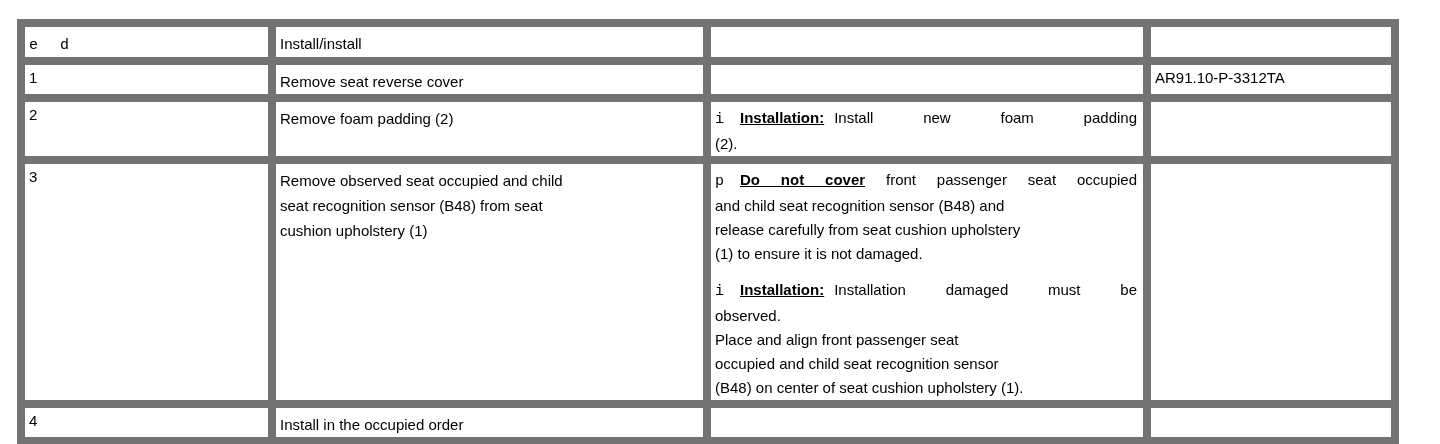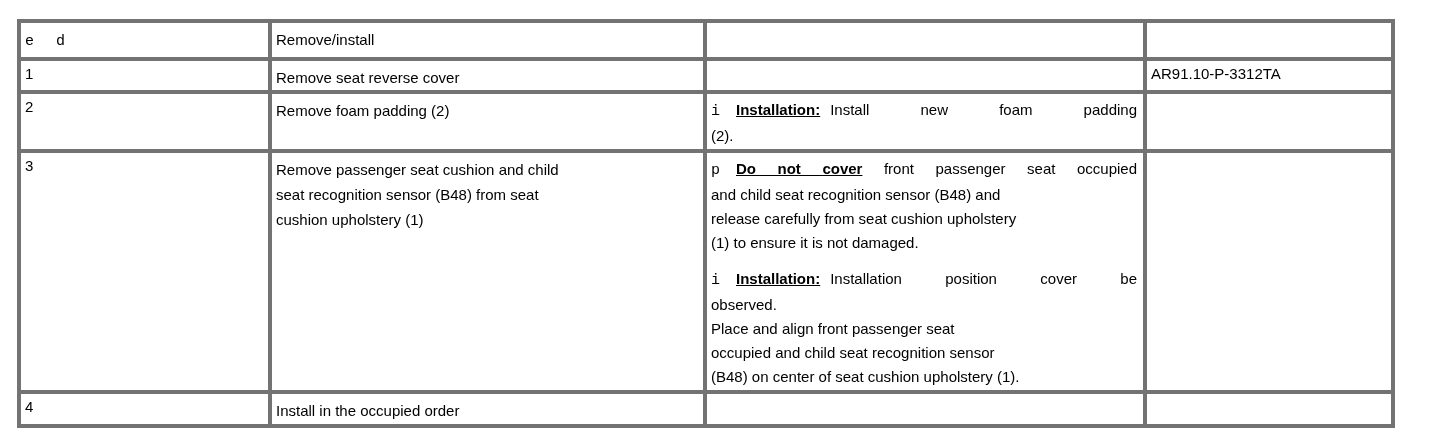--- a/index.html
+++ b/index.html
@@ -21,21 +21,21 @@
   }
   table.proc-table {
     position: absolute;
     left: 17px;
     top: 19px;
     width: 1374px;
     border-collapse: collapse;
     table-layout: fixed;
   }
   table.proc-table td {
-    border: 4px solid #737373;
+    border: 8px solid #737373;
     vertical-align: top;
     padding: 4px 6px 0 4px;
     overflow: hidden;
   }
   td.c1 { padding-left: 3px; }
   td.c2 { line-height: 25px; padding-top: 5px; }
   td.c3 { line-height: 24px; padding-top: 9px; padding-left: 3px; padding-right: 6px; }
   td.c4 { padding-top: 5px; border-radius: 16px; }
 
   tr.row-header  { height: 38px; }
@@ -80,21 +80,21 @@
     </colgroup>
 
     <tbody>
         <tr class="row-header">
       <td class="c1">
         <div class="header-sym-wrap">
           <span class="sym">e</span><span class="sym sym-d">d</span>
         </div>
       </td>
       <td class="c2">
-        <span>Remove/install</span>
+        <span>Install/install</span>
       </td>
       <td class="c3"></td>
       <td class="c4"></td>
     </tr>
 
     <tr class="row-step1">
       <td class="c1">
         <span>1</span>
       </td>
       <td class="c2">
@@ -122,36 +122,36 @@
         </div>
       </td>
       <td class="c4"></td>
     </tr>
 
     <tr class="row-step3">
       <td class="c1">
         <span>3</span>
       </td>
       <td class="c2">
-        <div>Remove passenger seat cushion and child</div>
+        <div>Remove observed seat occupied and child</div>
         <div>seat recognition sensor (B48) from seat</div>
         <div>cushion upholstery (1)</div>
       </td>
       <td class="c3">
         <div class="para">
           <div class="jl">
             <span class="note-icon">p</span><span class="gap-lg"></span><span class="lead">Do not cover</span><span> </span><span>front passenger seat occupied</span>
           </div>
           <div class="note-line">and child seat recognition sensor (B48) and</div>
           <div class="note-line">release carefully from seat cushion upholstery</div>
           <div class="note-line">(1) to ensure it is not damaged.</div>
         </div>
         <div class="para">
           <div class="jl">
-            <span class="note-icon">i</span><span class="gap-lg"></span><span class="lead">Installation:</span><span class="gap-md"></span><span>Installation position cover be</span>
+            <span class="note-icon">i</span><span class="gap-lg"></span><span class="lead">Installation:</span><span class="gap-md"></span><span>Installation damaged must be</span>
           </div>
           <div class="note-line">observed.</div>
           <div class="note-line">Place and align front passenger seat</div>
           <div class="note-line">occupied and child seat recognition sensor</div>
           <div class="note-line">(B48) on center of seat cushion upholstery (1).</div>
         </div>
       </td>
       <td class="c4"></td>
     </tr>
 

